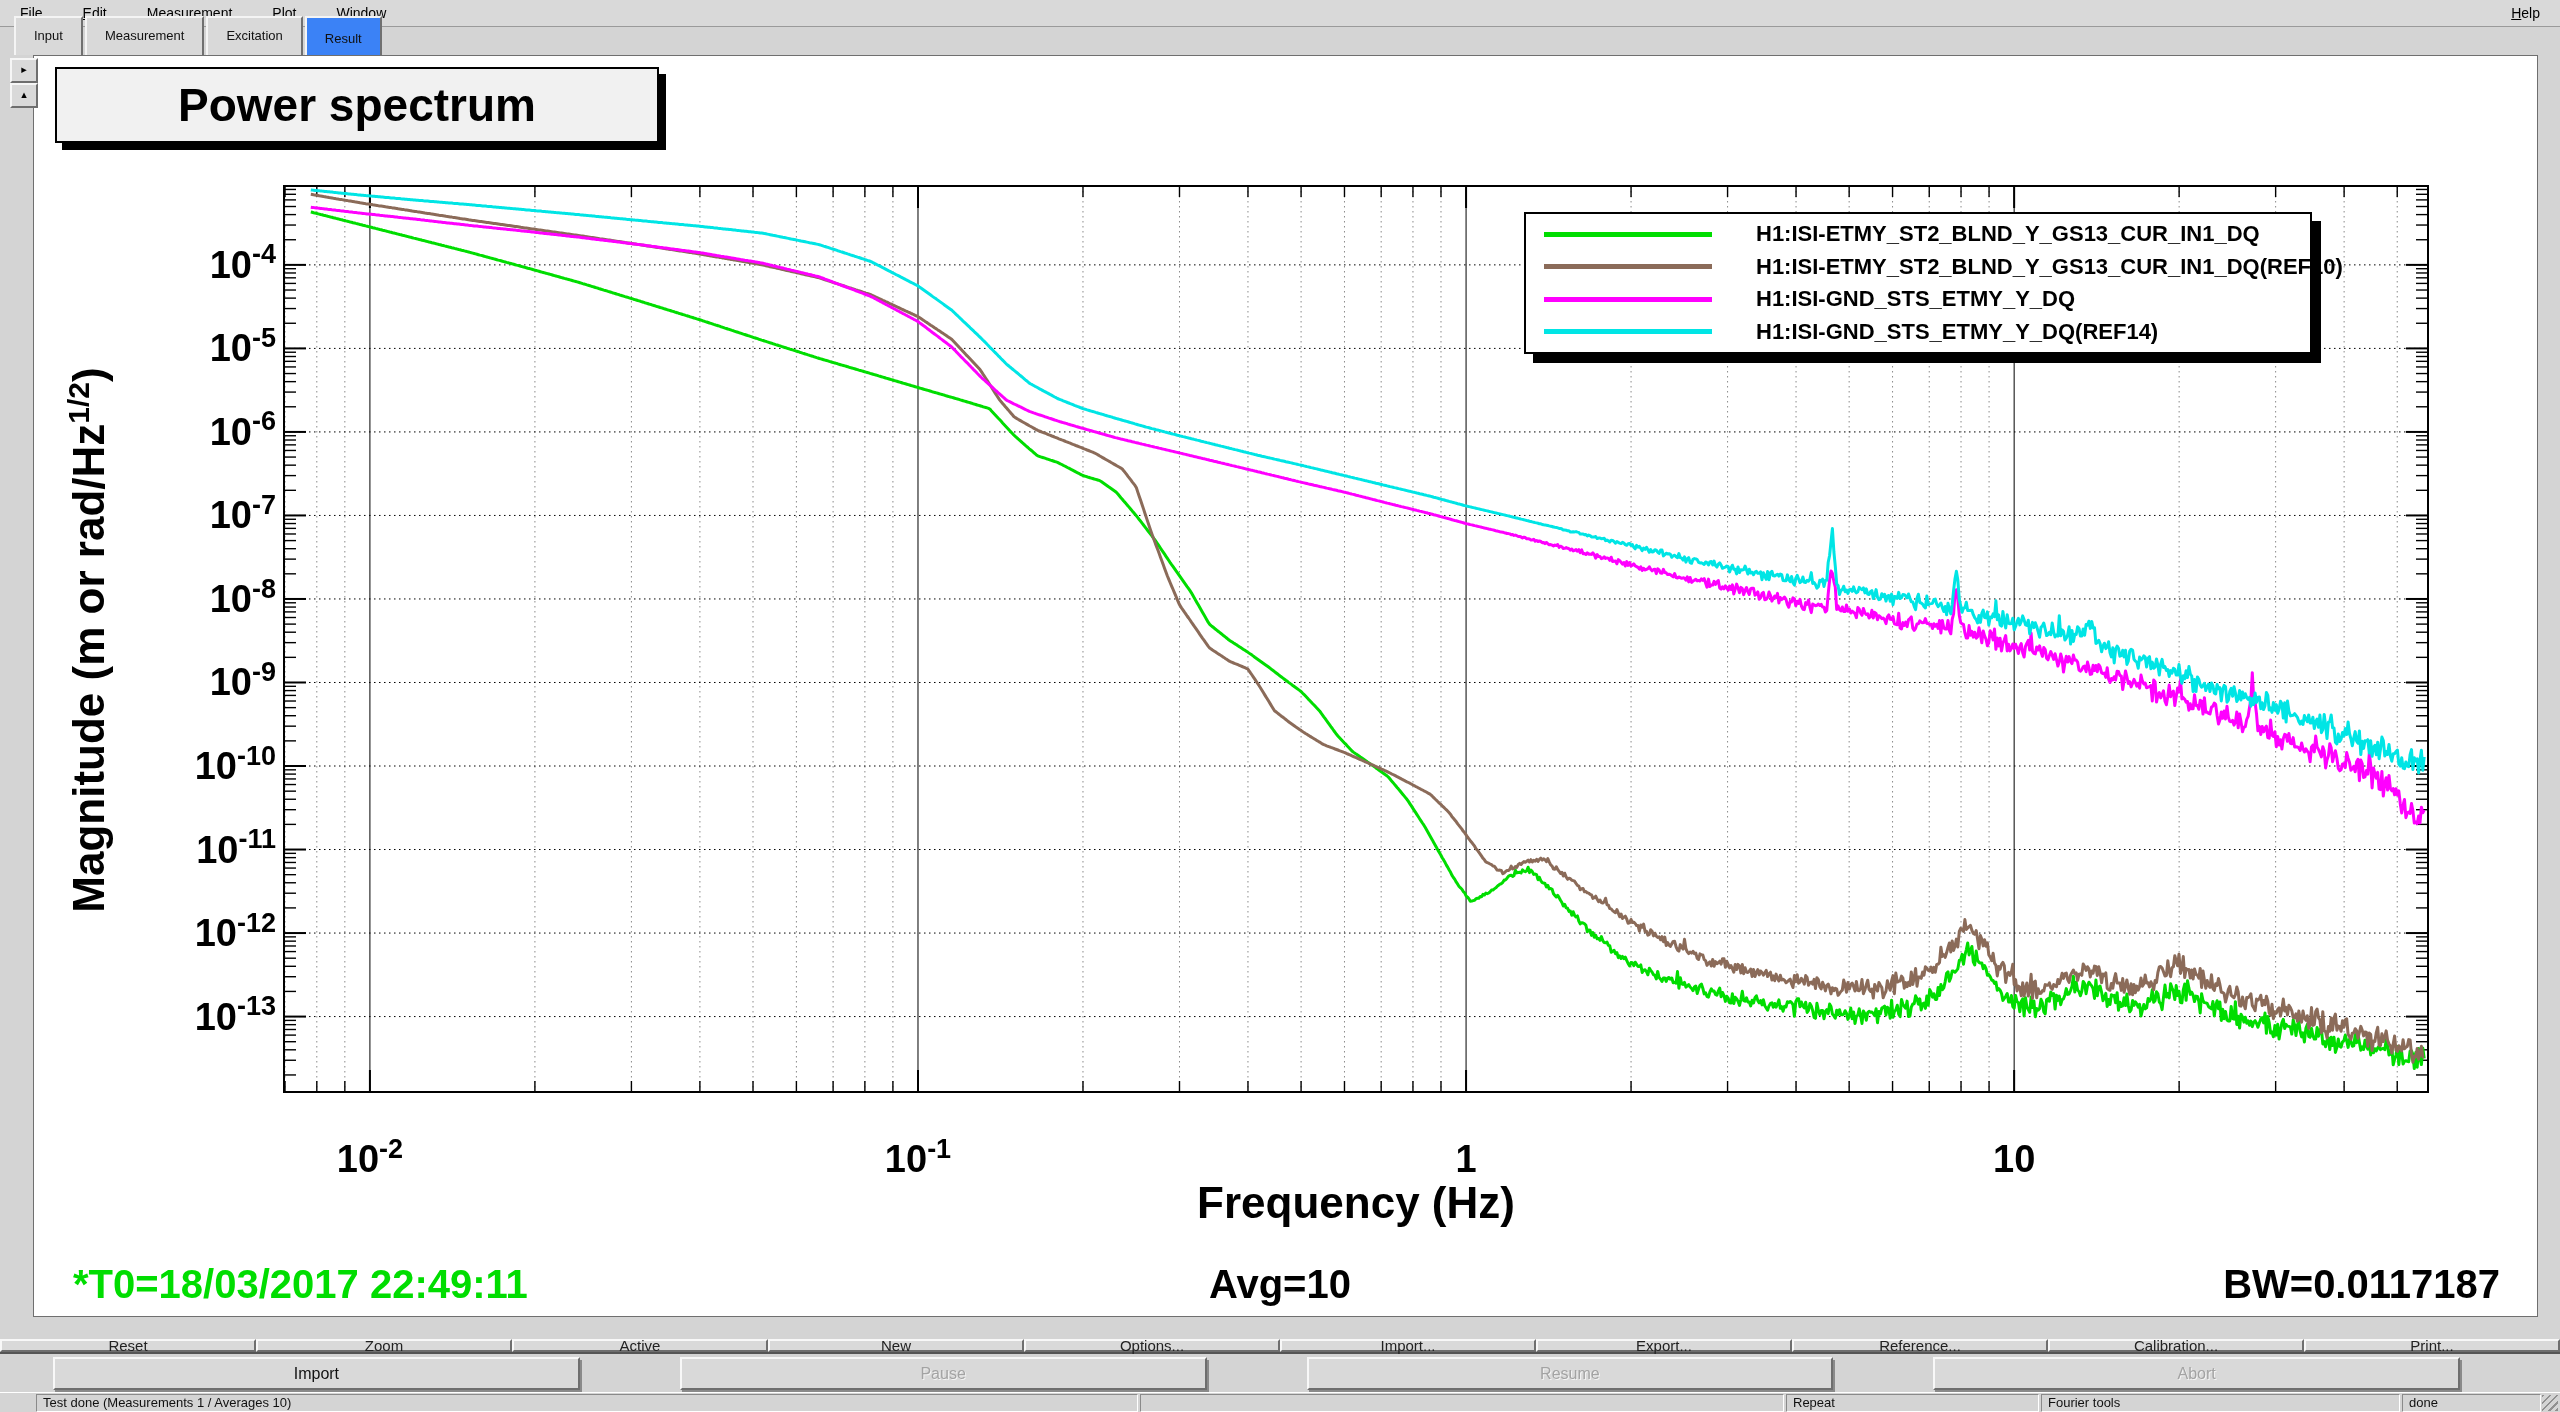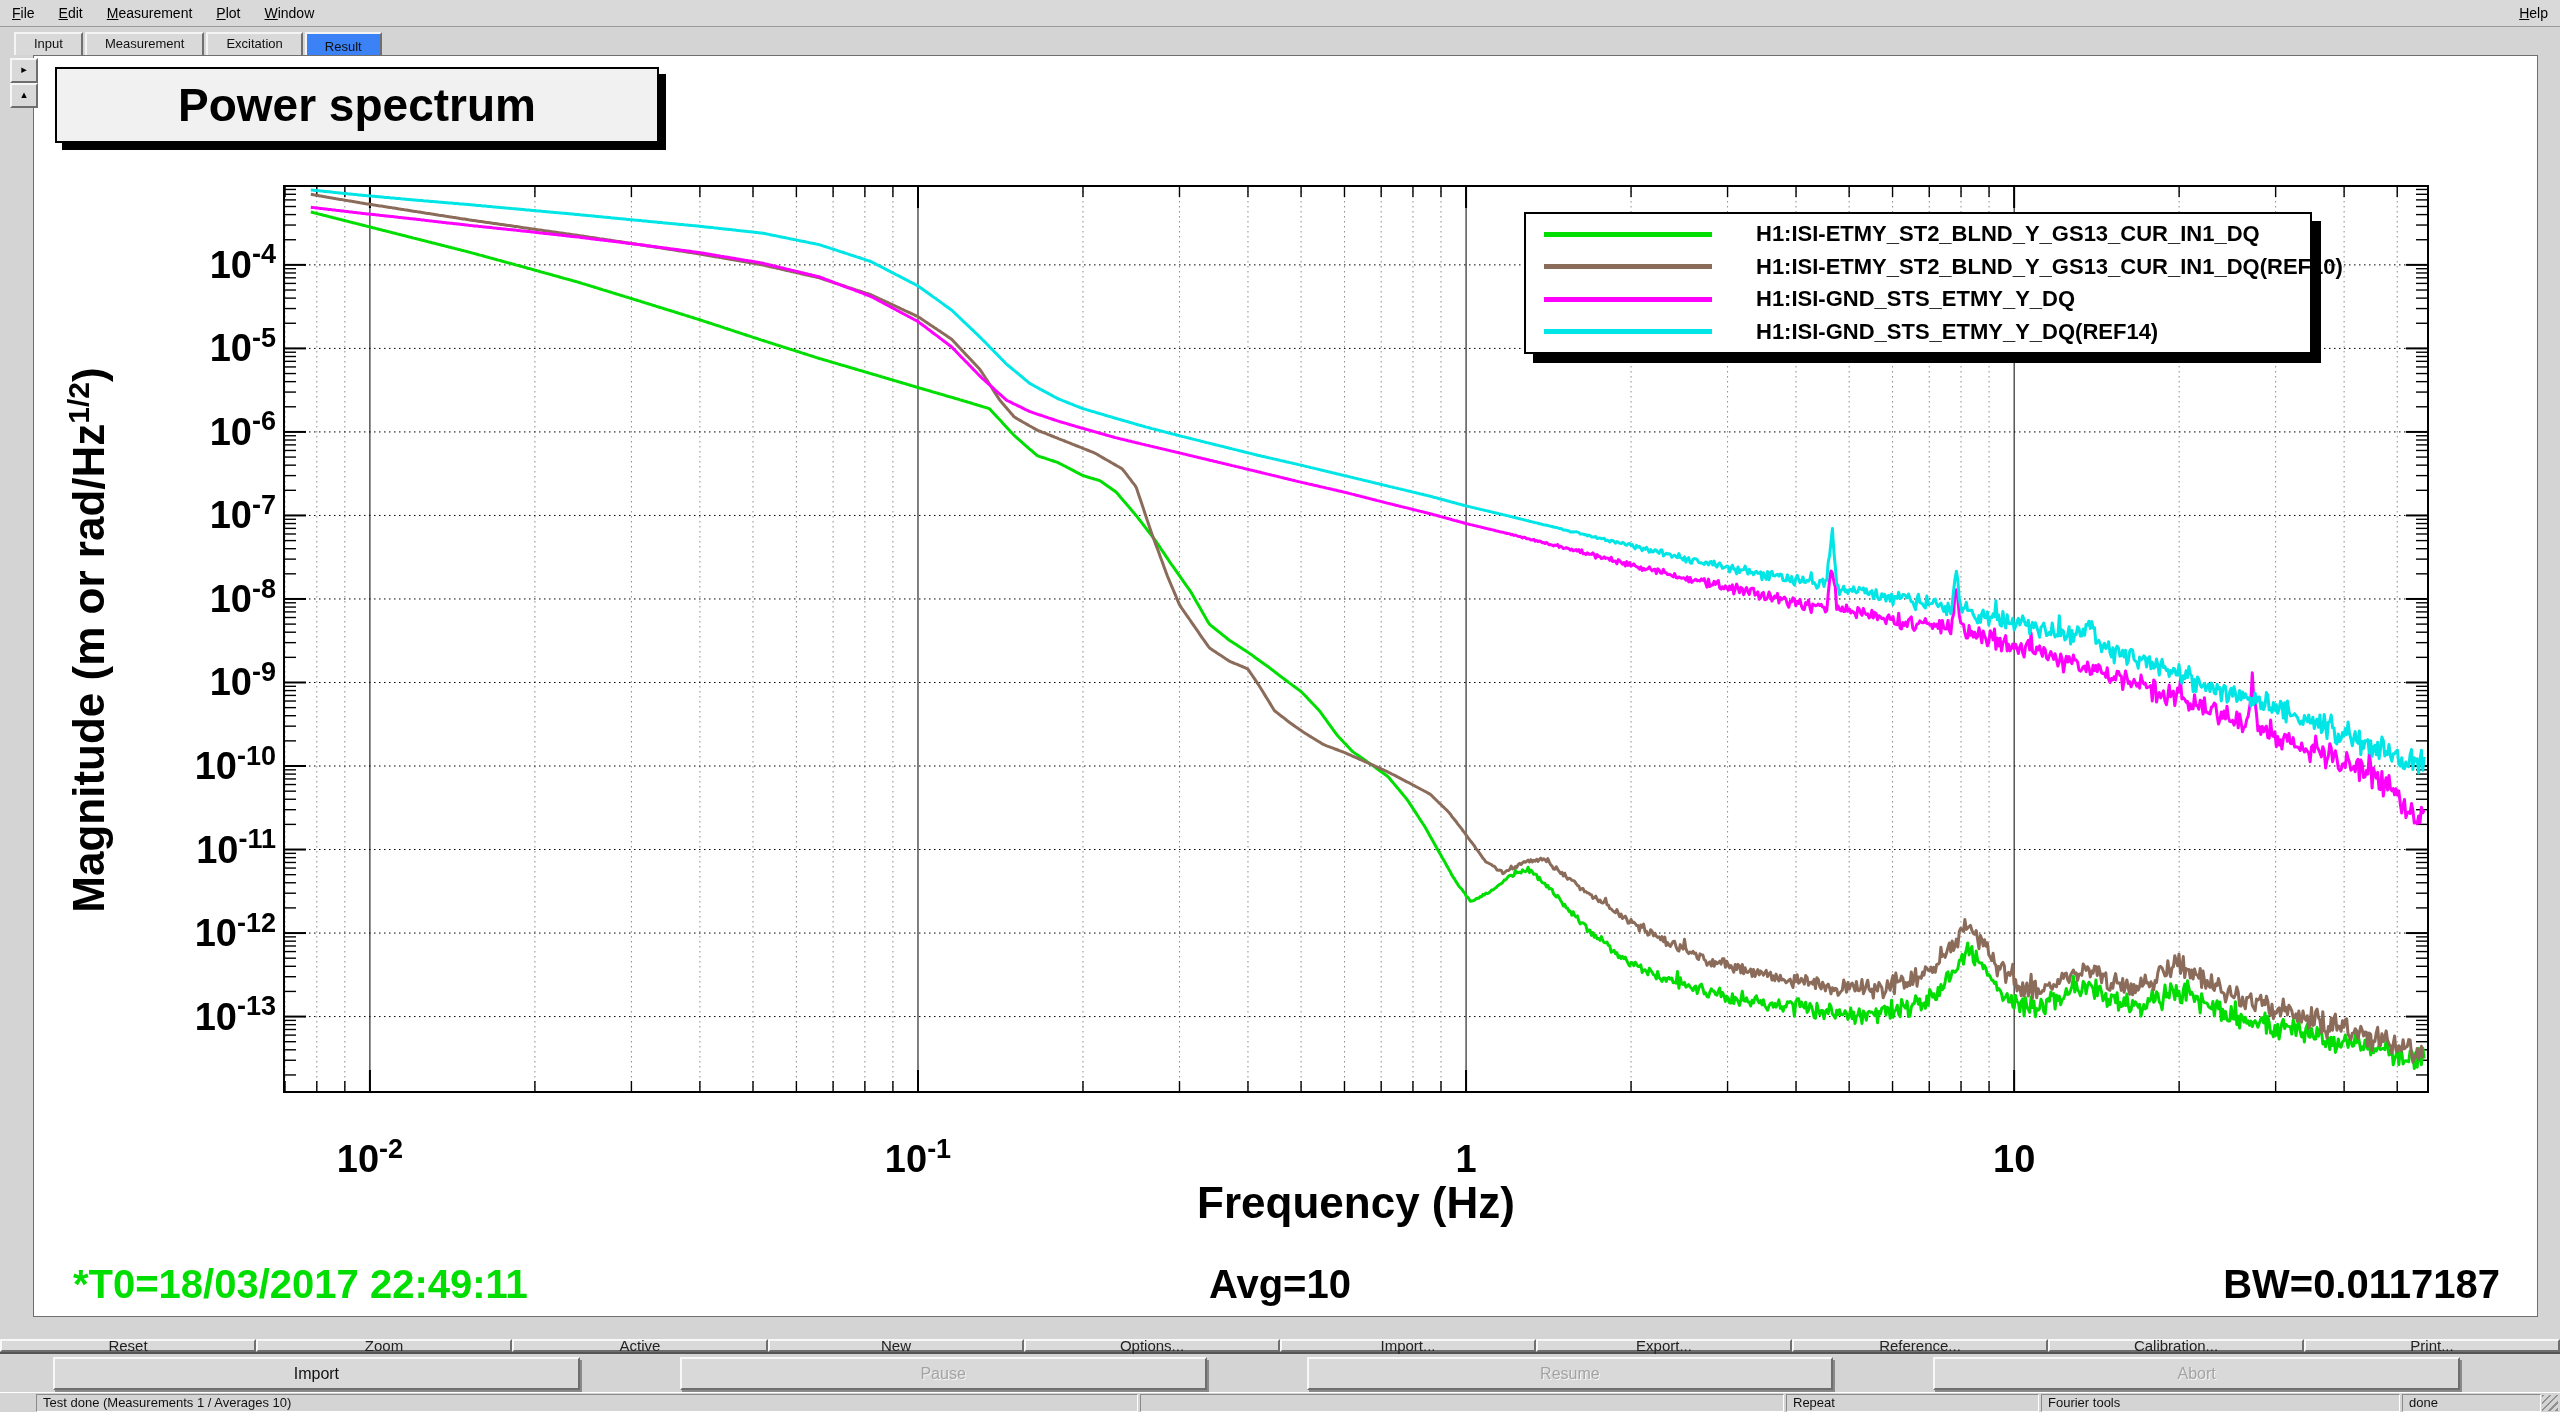--- a/index.html
+++ b/index.html
@@ -1,27 +1,27 @@
 <!DOCTYPE html>
 <html><head>
 <meta charset="utf-8">
 <style>
   html,body{margin:0;padding:0;width:2560px;height:1412px;overflow:hidden;
     font-family:"Liberation Sans",sans-serif;background:#d4d4d4;position:relative;}
   .abs{position:absolute;}
   
   #menubar{left:0;top:0;width:2560px;height:26px;background:#d9d9d9;
     border-bottom:1px solid #9a9a9a;display:flex;align-items:center;}
-  .menu-item{font-size:14px;color:#000;padding:0 12px;height:26px;line-height:26px;cursor:default;}
+  .menu-item{font-size:14px;color:#000;padding:0 20px;height:26px;line-height:26px;cursor:default;}
   #menu-help{margin-left:auto;}
   
   #tabbar{left:14px;top:28px;height:27px;display:flex;align-items:flex-end;}
   .tab{background:#d9d9d9;border-top:2px solid #f4f4f4;border-left:2px solid #f4f4f4;
     border-right:2px solid #707070;height:21px;line-height:20px;font-size:13px;
-    padding:0 18px;margin-right:2px;color:#111;}
+    padding:8px 18px;margin-right:2px;color:#111;}
   .tab.active{height:26px;line-height:25px;background:#3b82f6;position:relative;top:5px;}
   
   .pager-btn{width:24px;height:21px;background:#d9d9d9;border-top:2px solid #f6f6f6;
     border-left:2px solid #f6f6f6;border-right:2px solid #6e6e6e;border-bottom:2px solid #6e6e6e;
     font-size:11px;text-align:center;line-height:18px;color:#000;}
   
   #panel{left:33px;top:55px;width:2505px;height:1262px;background:#fff;
     border:1px solid #6f6f6f;box-sizing:border-box;}
   #plot-svg{left:33px;top:55px;width:2505px;height:1262px;}
   

